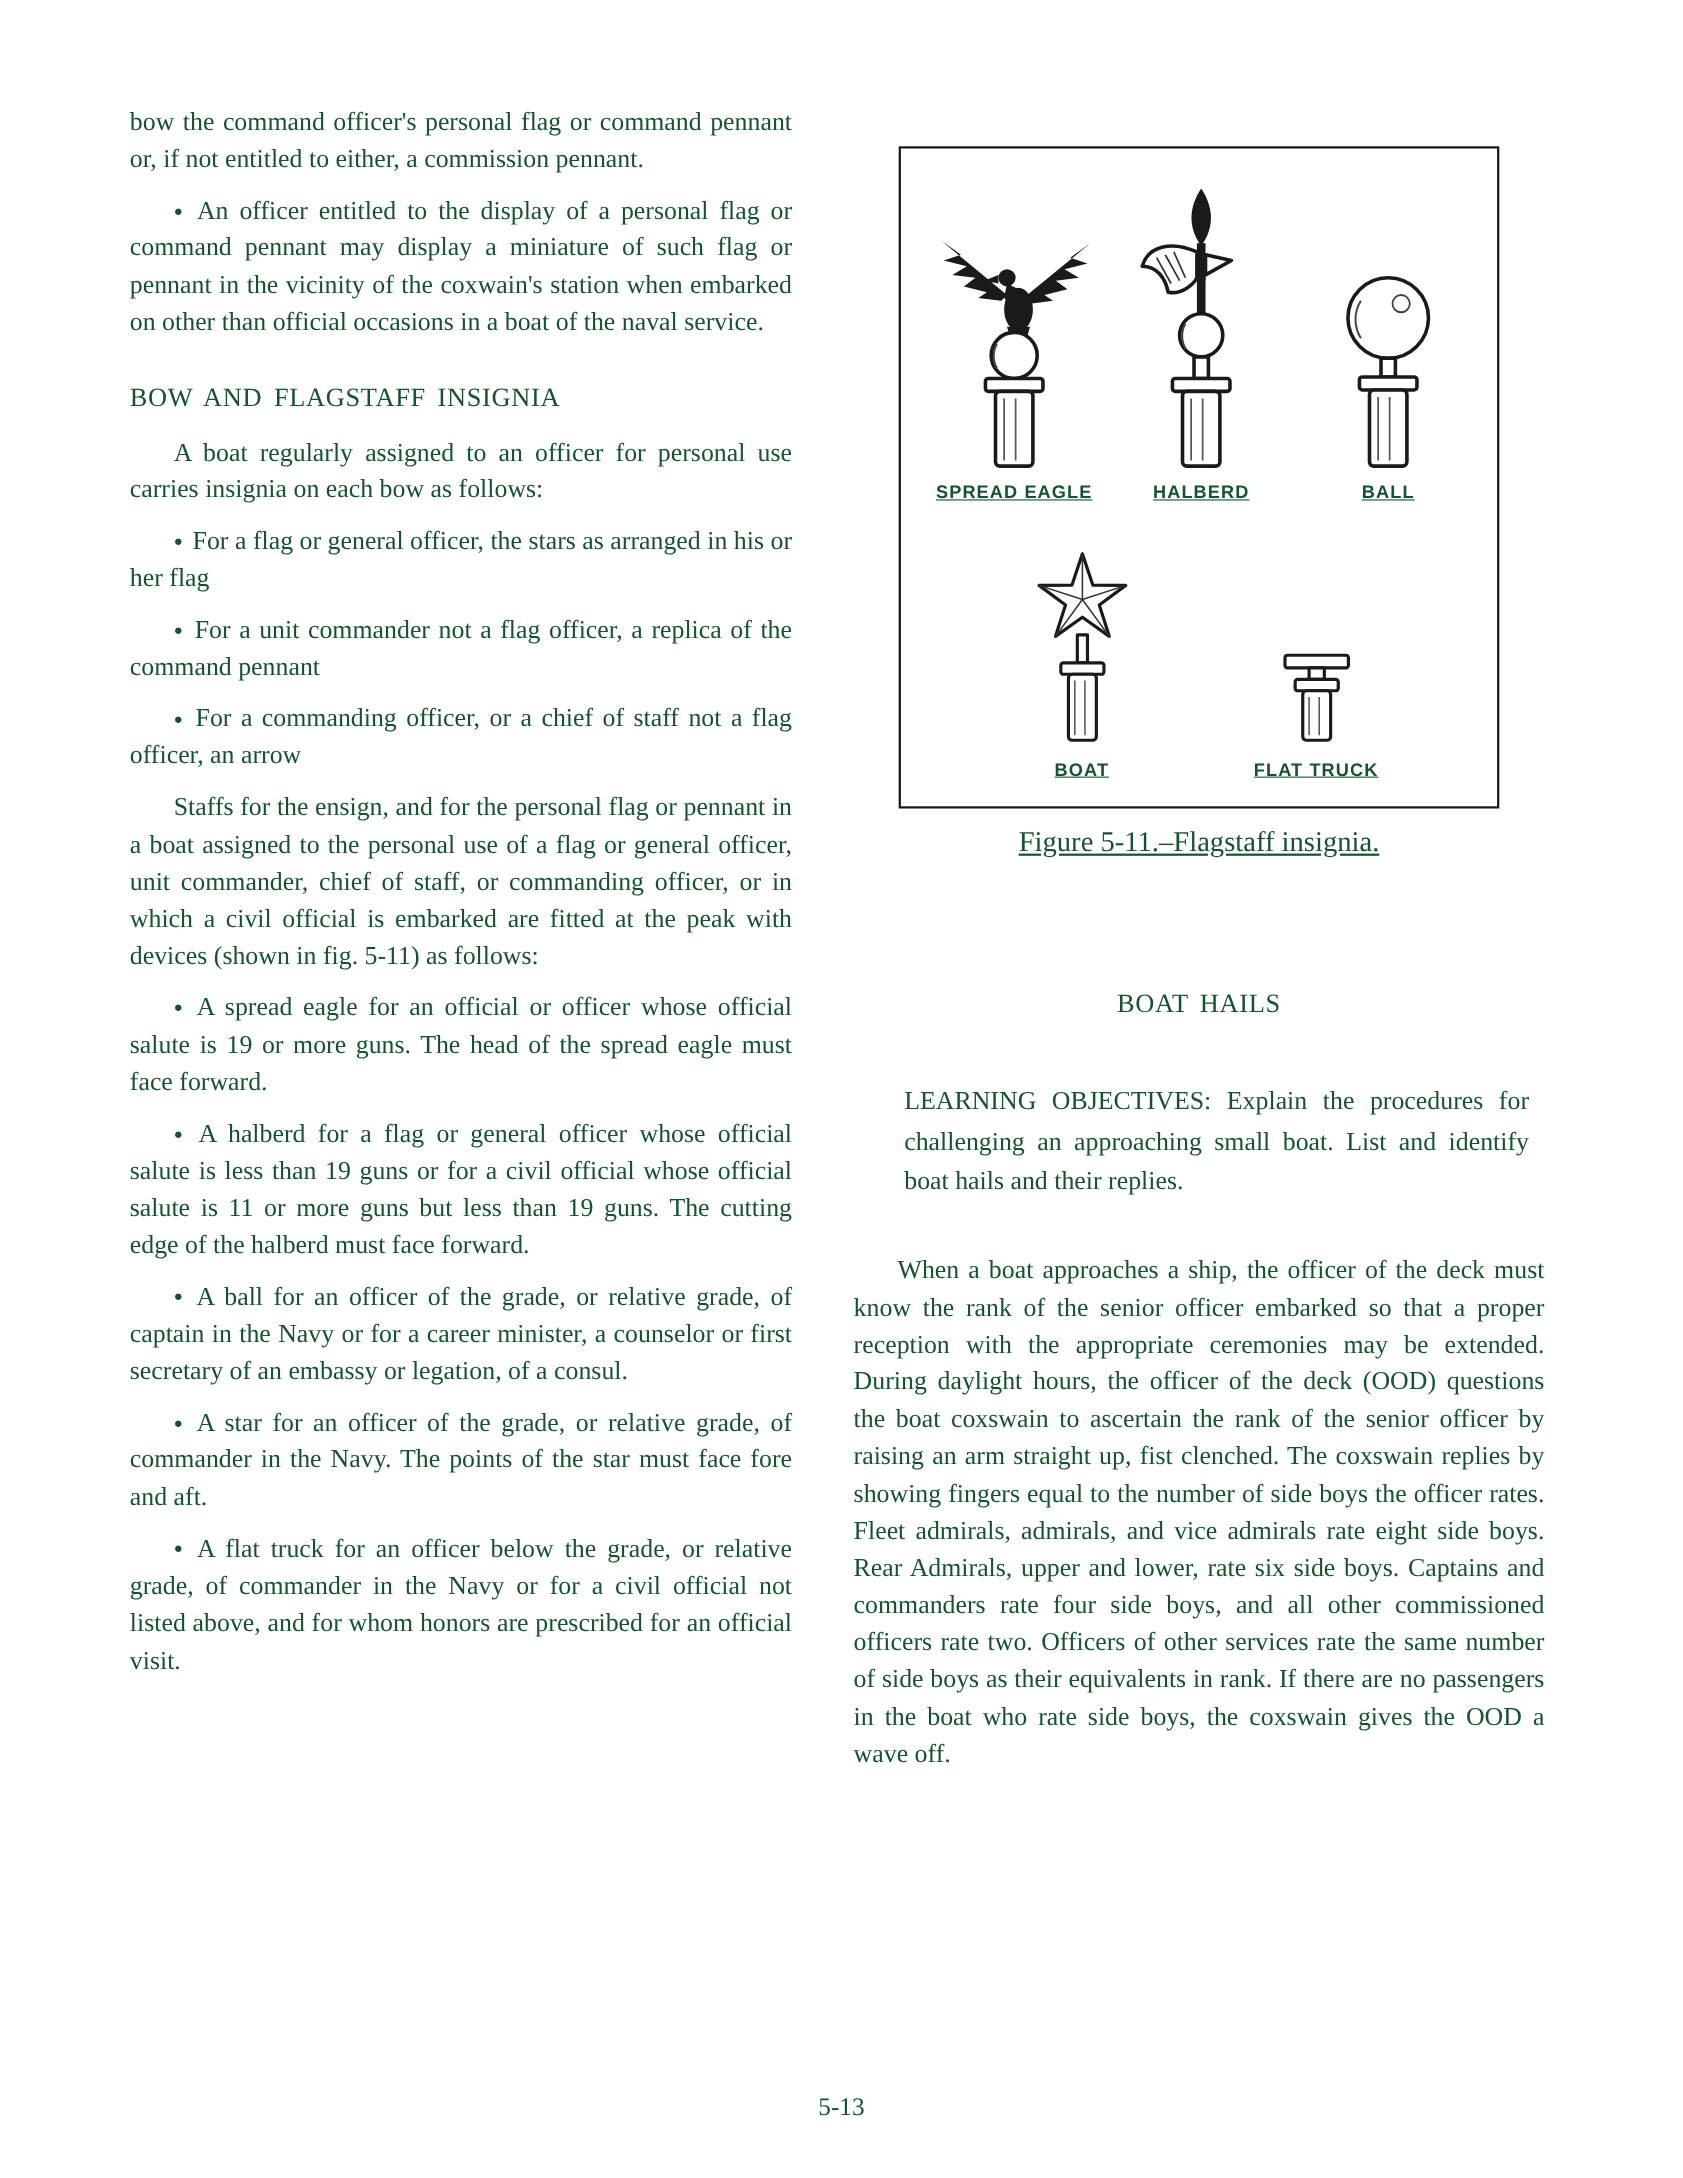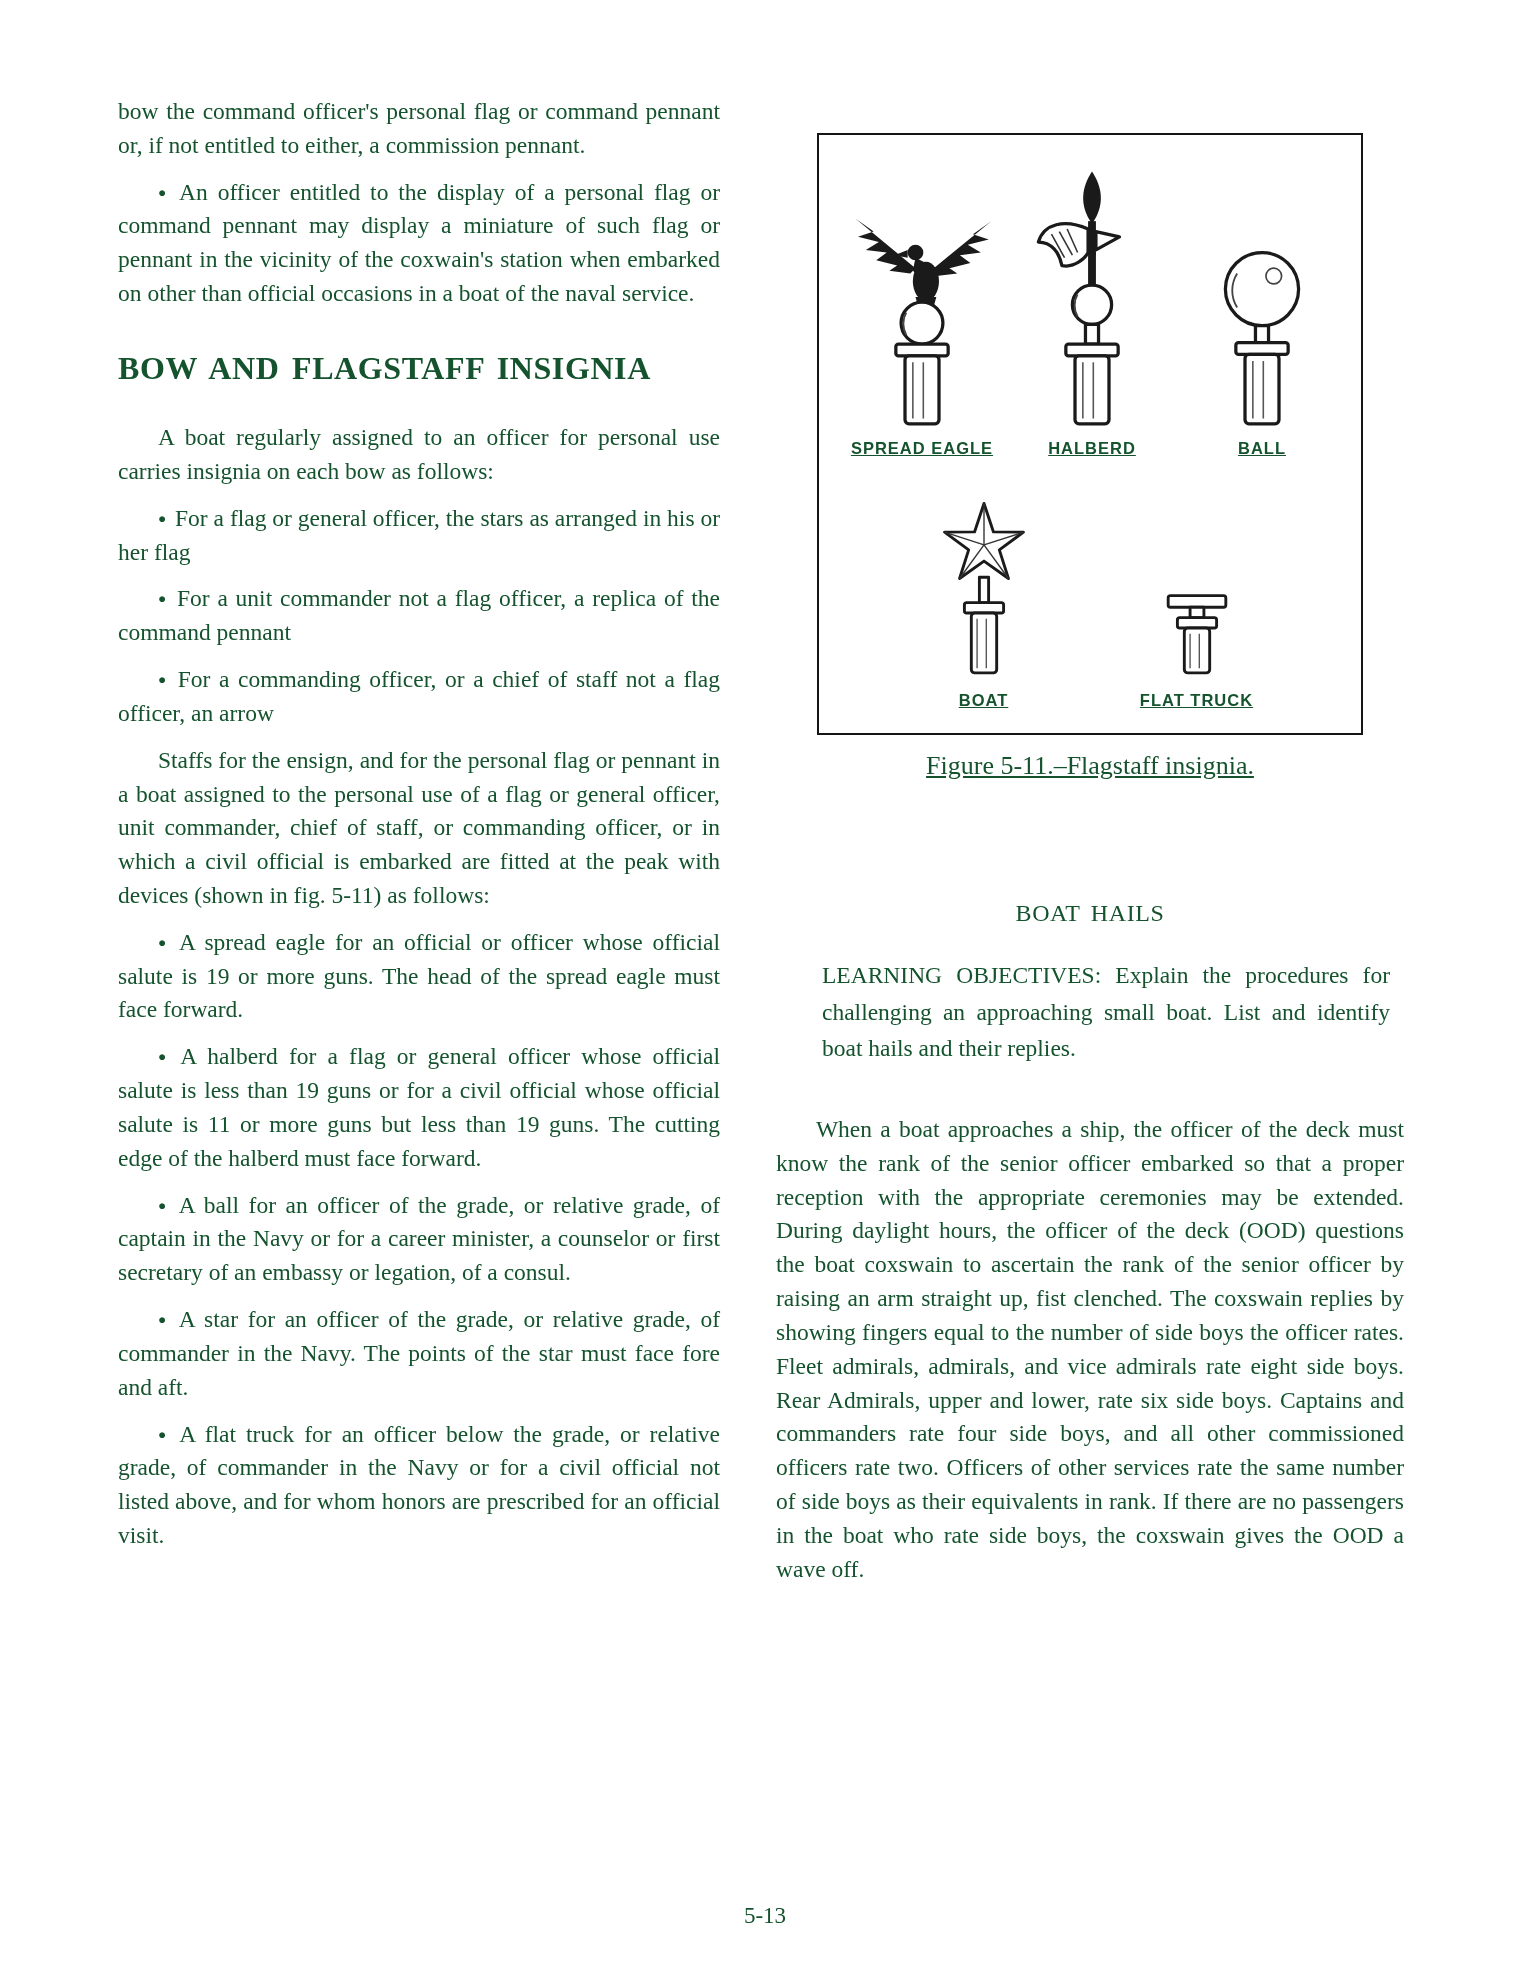--- a/index.html
+++ b/index.html
@@ -20,22 +20,22 @@
   .col.left  { flex:0 0 602px; width:602px; }
   .col.right { flex:0 0 628px; width:628px; }
 
   p { text-align:justify; margin:0 0 13px 0; }
   p.noindent { text-indent:0; }
   p.indent { text-indent:1.7em; }
   .bullet { text-indent:1.7em; }
   .dot { font-size:0.58em; vertical-align:0.22em; margin-right:0.65em; }
 
   h2.sec-heading {
-    font-size:32px; font-weight:700; letter-spacing:0.6px; word-spacing:4px;
-    margin:34px 0 30px 0;
+    font-size:24px; font-weight:400; letter-spacing:0.6px; word-spacing:4px;
+    margin:34px 0 16px 0;
   }
   h2.centered {
     font-size:24px; font-weight:400; letter-spacing:0.6px; word-spacing:4px;
     text-align:center; margin:112px 0 0 0;
   }
 
   
   .figure-wrap { margin:38px auto 0 auto; width:546px;text-decoration:underline; }
   .figbox {
     border:2.5px solid #151515;
@@ -49,21 +49,21 @@
   .fig-item { display:flex; flex-direction:column; align-items:center; }
   .fig-label {
     font-family:"Liberation Sans", sans-serif;
     font-weight:700; font-size:16.5px; letter-spacing:1px;
     margin-top:8px; white-space:nowrap;
   }
   .fig-caption { text-align:center; margin-top:12px; font-size:26px; }
 
   
   .objectives {
-    margin:26px 14px 0 46px;
+    margin:52px 14px 0 46px;
     line-height:1.56;
     text-align:justify;
   }
   .hails-para { margin-top:46px; }
 
   .pagenum {
     position:absolute; left:0; right:0; bottom:48px;
     text-align:center; font-size:23px;
   }
 

